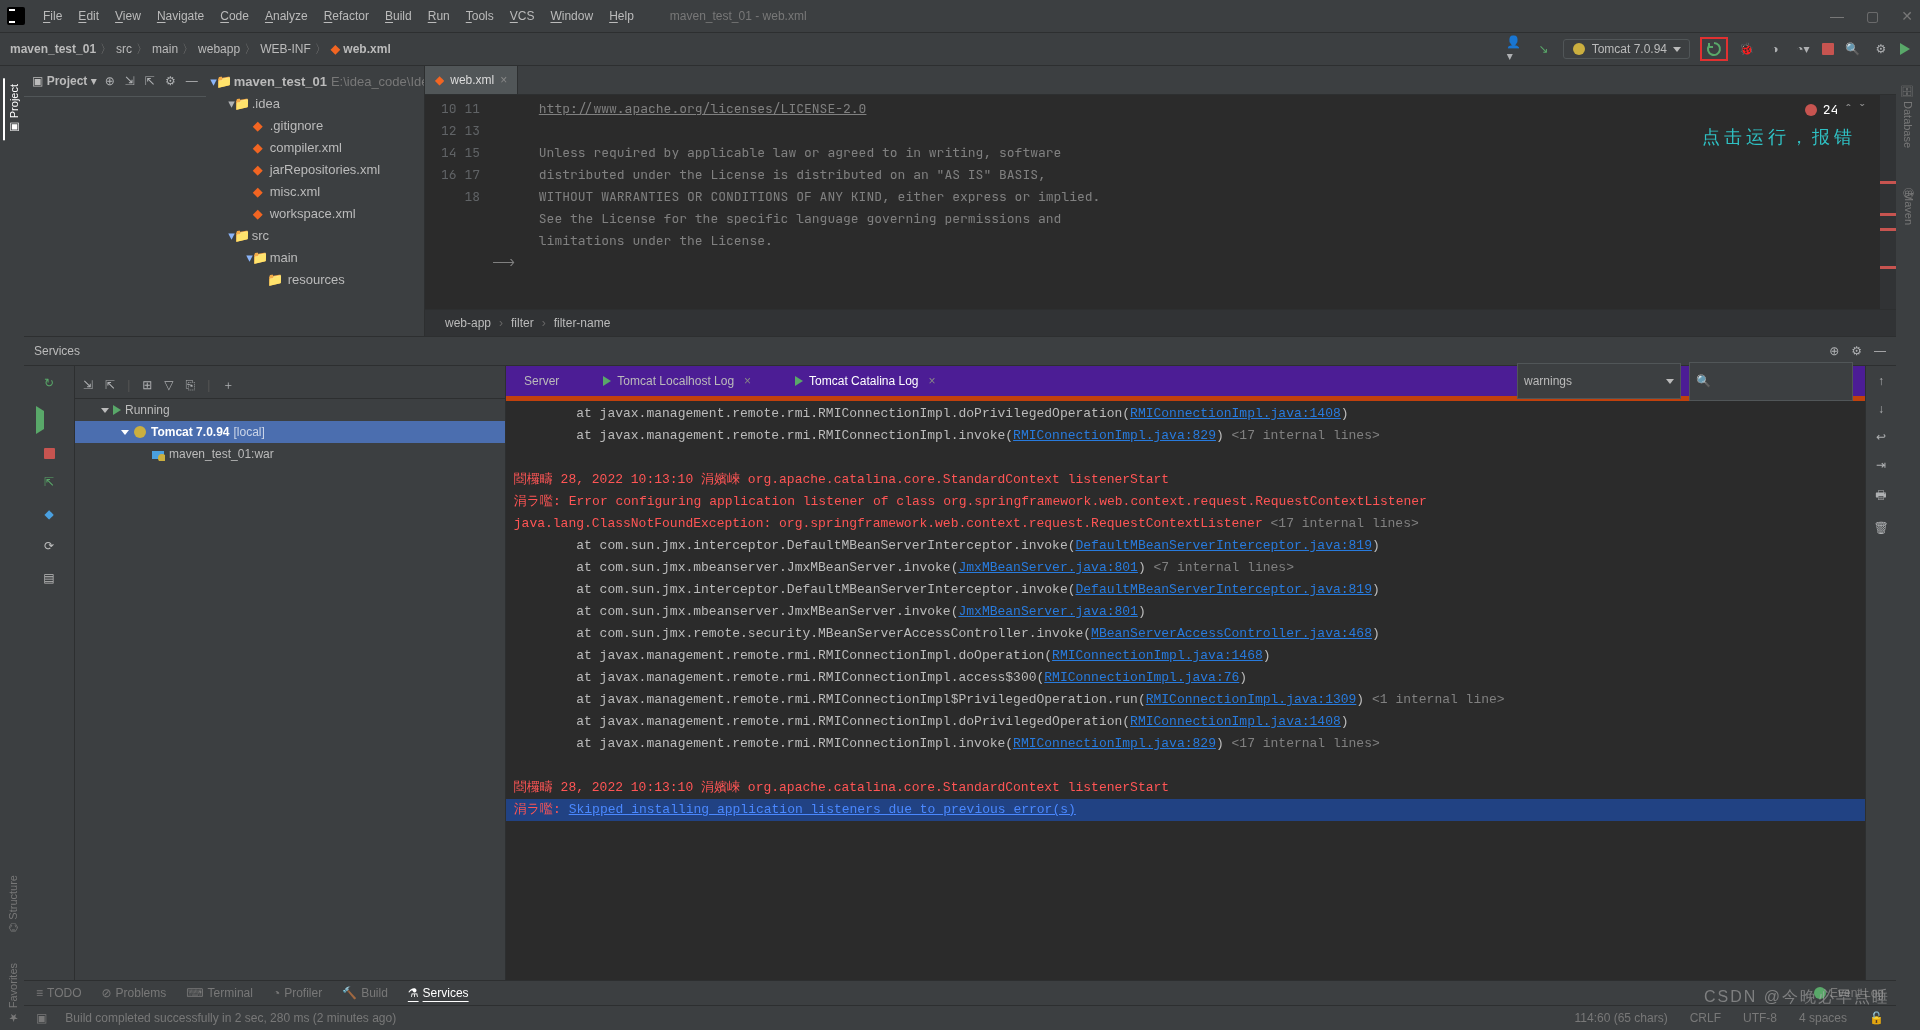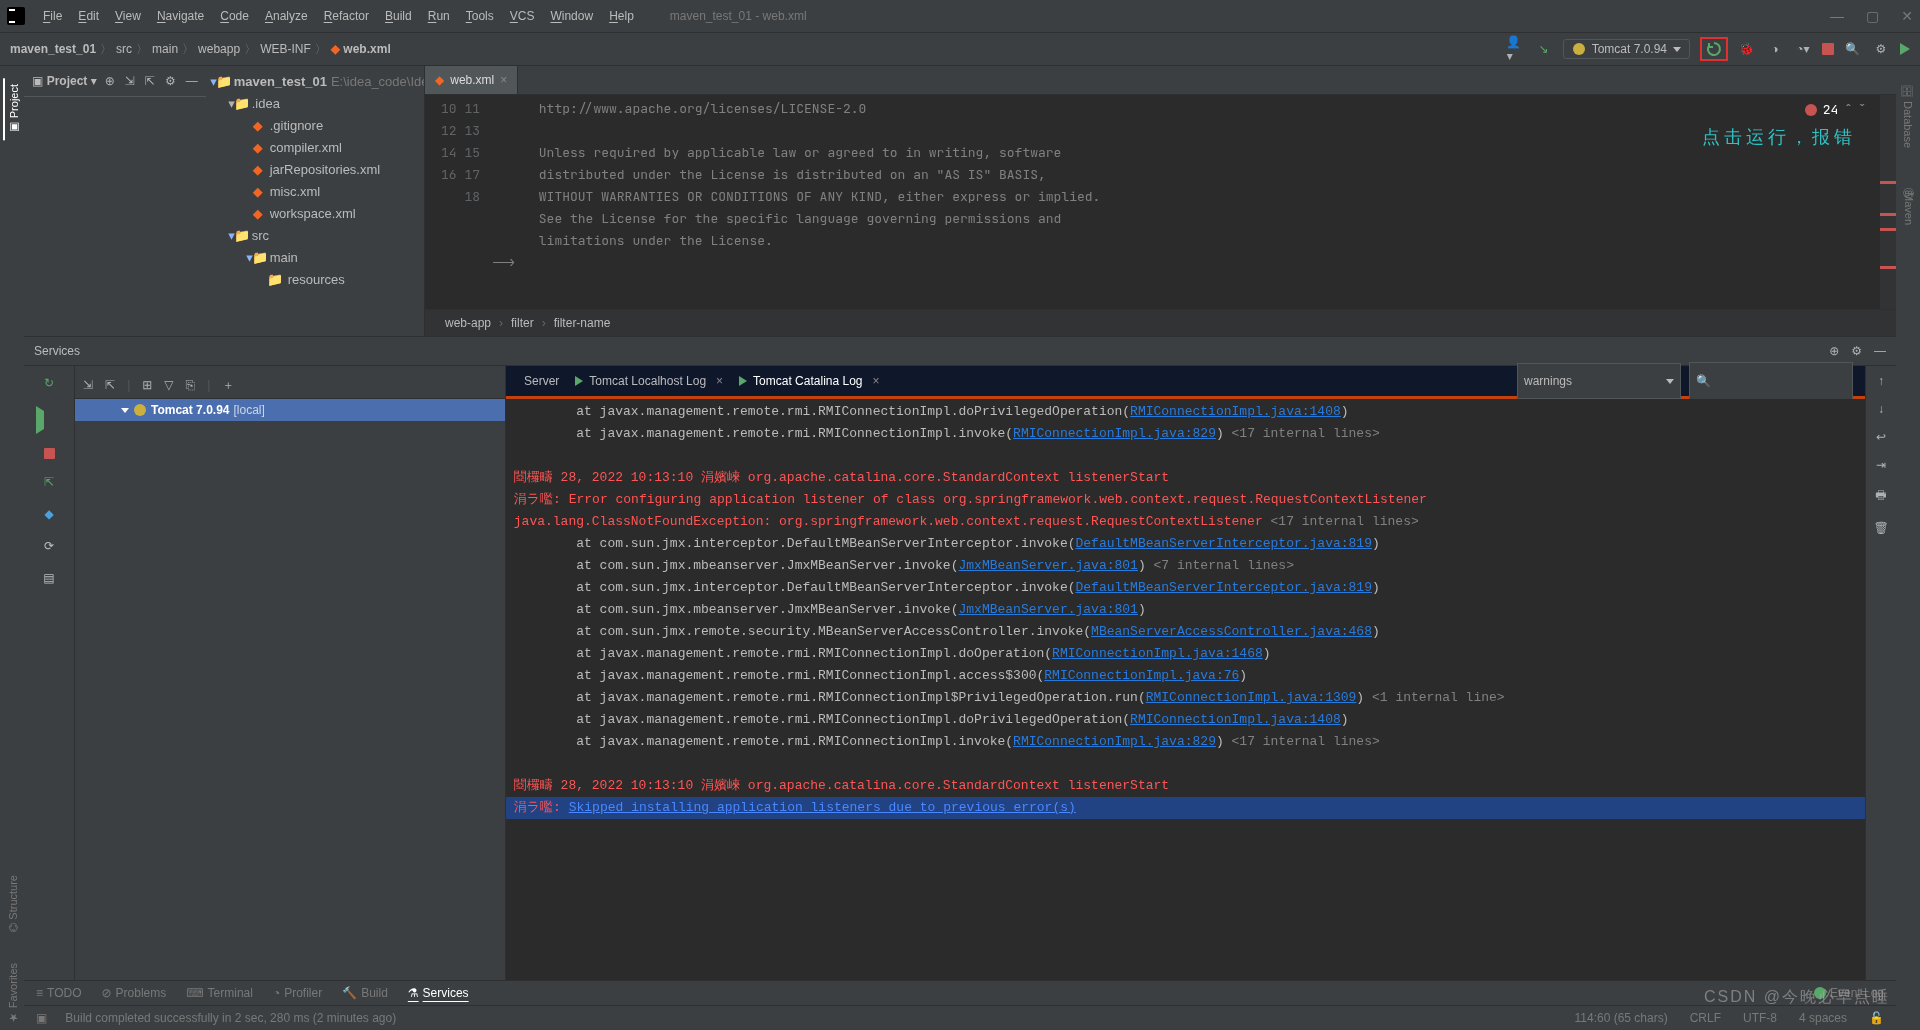--- a/index.html
+++ b/index.html
@@ -67,21 +67,21 @@
   .dim-path{color:var(--fg-dim)}
 
   
   .editor{flex:1;display:flex;flex-direction:column;min-width:0;background:#2b2b2b}
   .editor-tabs{height:28px;display:flex;align-items:stretch;background:var(--bg-panel);border-bottom:1px solid #2d2f30}
   .editor-tab{display:flex;align-items:center;gap:6px;padding:0 10px;background:#515658;border-right:1px solid #2d2f30;color:#dcdcdc}
   .editor-tab .close{color:#888}
   .editor-body{flex:1;display:flex;position:relative;font-family:"JetBrains Mono",Consolas,monospace;font-size:13px}
   .gutter{width:55px;text-align:right;color:#606366;padding:3px 12px 3px 0;user-select:none;line-height:22px}
   .code{flex:1;padding:3px 0;color:#808080;line-height:22px;white-space:pre}
-  .code a{color:#808080;}
+  .code a{color:#808080;text-decoration:underline}
   .err-ind{position:absolute;top:6px;right:30px;display:flex;align-items:center;gap:6px;color:#fff}
   .err-ind .dot{width:12px;height:12px;border-radius:50%;background:var(--err-badge)}
   .err-ind .chev{color:#888}
   .run-note{position:absolute;top:30px;right:40px;color:var(--cyan);font-size:18px;letter-spacing:4px;font-family:Consolas,monospace}
   .editor-crumb{height:26px;padding:0 20px;display:flex;align-items:center;gap:8px;color:var(--fg);border-top:1px solid #2d2f30;background:#313335}
 
   
   .minimap{width:16px;background:#313335;position:relative}
   .minimap .mark-err{position:absolute;left:0;right:0;height:3px;background:var(--err-badge)}
   .services-head{height:28px;display:flex;align-items:center;padding:0 10px;gap:8px;background:var(--bg-panel);border-bottom:1px solid #2d2f30}
@@ -89,21 +89,21 @@
   .services-wrap{display:flex;flex-direction:column;flex:1;min-height:0}
   .services-body{flex:1;display:flex;min-height:0}
   .svc-left{width:50px;display:flex;flex-direction:column;align-items:center;gap:14px;padding-top:8px;background:var(--bg-panel);border-right:1px solid #2d2f30}
   .svc-left .ic{width:18px;height:18px;display:flex;align-items:center;justify-content:center}
   .svc-left .stop{width:11px;height:11px;background:var(--err-badge);border-radius:1px}
   .svc-tree{width:430px;background:var(--bg-panel);border-right:1px solid #2d2f30;padding-top:6px}
   .svc-tree .panel-toolbar{height:26px;display:flex;align-items:center;gap:12px;padding:0 8px;color:#afb1b3;border-bottom:1px solid #2d2f30}
   .svc-tree-row{display:flex;align-items:center;height:22px;gap:4px;padding-left:6px}
   .svc-tree-row.sel{background:var(--sel);color:#fff}
   .svc-console{flex:1;display:flex;flex-direction:column;min-width:0}
-  .console-tabs{height:30px;display:flex;align-items:center;gap:4px;padding:0 12px;border-bottom:3px solid #c2410c;background:#0f172a}
+  .console-tabs{height:30px;display:flex;align-items:center;gap:32px;padding:0 12px;border-bottom:5px solid #c2410c;background:#4c1d95}
   .console-tabs .ctab{display:flex;align-items:center;gap:6px;color:var(--fg);padding:4px 6px}
   .console-tabs .ctab.active{color:#fff}
   .console-tabs .ctab .cls{color:#888;margin-left:4px}
   .console-tabs .right{margin-left:auto;display:flex;gap:8px;align-items:center}
   .console-tabs .search{background:var(--bg-panel);border:1px solid var(--border);padding:10px 6px;width:150px;color:var(--fg);display:flex;align-items:center;gap:4px}
   .log{flex:1;overflow:auto;background:#2b2b2b;font-family:Liberation Mono, monospace;font-size:13px;line-height:22px;padding:2px 0;white-space:pre}
   .log .w{color:#bbbbbb}
   .log .r{color:var(--red)}
   .log .l{color:var(--link);text-decoration:underline}
   .log .g{color:#808080}
@@ -361,27 +361,39 @@
           <div class="panel-toolbar">
             <span>⇲</span>
             <span>⇱</span>
             <span style="color:#555">|</span>
             <span>⊞</span>
             <span>▽</span>
             <span>⎘</span>
             <span style="color:#555">|</span>
             <span>＋</span>
           </div>
+          <div class="svc-tree-row" style="padding-left:26px">
+            <span class="tri dn"></span>
+            <span class="tri play-sm"></span>
+            <span>Running</span>
+          </div>
           <div class="svc-tree-row sel" style="padding-left:46px">
             <span class="tri dn" style="border-top-color:#fff"></span>
             <svg width="14" height="14">
                 <circle cx="7" cy="7" r="6" fill="#cbaf3f"></circle>
               </svg>
             <b>Tomcat 7.0.94</b>
             <span style="opacity:.7">[local]</span>
+          </div>
+          <div class="svc-tree-row" style="padding-left:76px">
+            <svg width="14" height="14">
+                <rect x="1" y="4" width="12" height="8" fill="#4aa0e0"></rect>
+                <circle cx="11" cy="11" r="4" fill="#cbaf3f"></circle>
+              </svg>
+            <span>maven_test_01:war</span>
           </div>
         </div>
 
         <div class="svc-console">
           <div class="console-tabs">
             <span class="ctab">
                 <span>Server</span>
               </span>
             <span class="ctab">
                 <span class="tri play-sm"></span>

